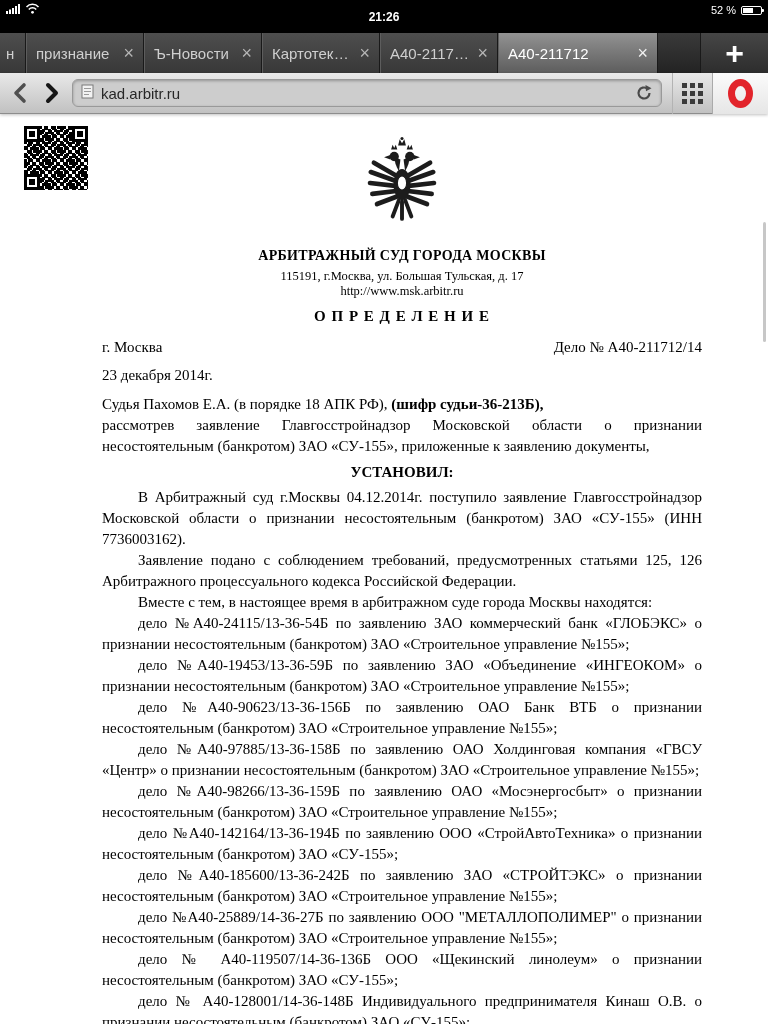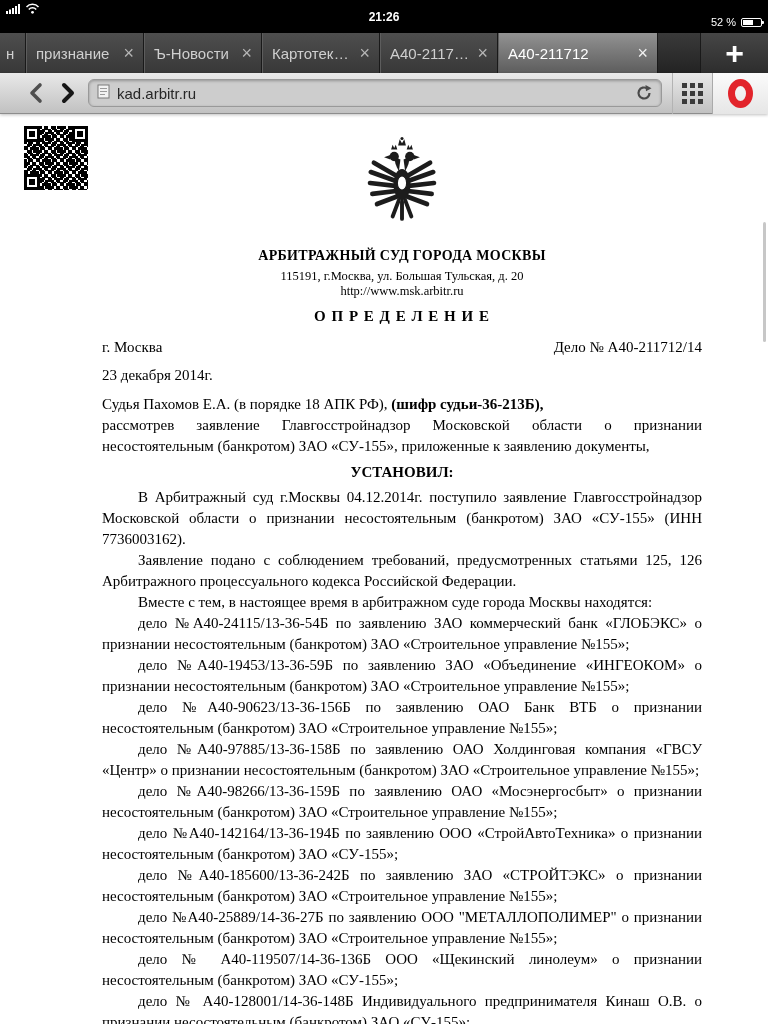--- a/index.html
+++ b/index.html
@@ -4,41 +4,41 @@
 <style>
   * { margin:0; padding:0; box-sizing:border-box; }
   html,body { background:#000; }
   .screen { position:relative; width:768px; height:1024px; background:#fff; overflow:hidden;
             font-family:"Liberation Sans", sans-serif; }
 
   
   .status-bar { height:33px; background:#000; color:#fff; position:relative;
                 display:flex; align-items:center; justify-content:center; font-size:12px; font-weight:bold; }
   .sb-left { position:absolute; left:6px; top:0; height:20px; display:flex; gap:5px; align-items:center; }
-  .sb-right { position:absolute; right:6px; top:12px; height:20px; display:flex; gap:5px; align-items:center; font-weight:normal; font-size:11px; }
+  .sb-right { position:absolute; right:6px; top:0; height:20px; display:flex; gap:5px; align-items:center; font-weight:normal; font-size:11px; }
   .battery { width:21px; height:9px; border:1px solid #fff; border-radius:2px; position:relative; }
   .battery::after { content:""; position:absolute; right:-3px; top:2px; width:2px; height:3px; background:#fff; border-radius:0 1px 1px 0; }
   .battery-fill { position:absolute; left:1px; top:1px; bottom:1px; width:52%; background:#fff; }
 
   
   .tab-bar { height:40px; background:linear-gradient(#3a3a3a,#232323); display:flex; align-items:stretch; overflow:hidden; }
   .tab { display:flex; align-items:center; width:118px; flex:none; padding:12px 9px;
          background:linear-gradient(#4e4e4e,#383838); border-right:1px solid #191919; border-left:1px solid #5d5d5d;
          color:#cfcfcf; font-size:15px; cursor:default; }
   .tab.partial { width:26px; border-left:none; padding:0 6px; }
   .tab.active { width:160px; background:linear-gradient(#929292,#5d5d5d); color:#fff; }
   .tab-label { flex:1; overflow:hidden; white-space:nowrap; text-overflow:ellipsis; }
   .tab-close { margin-left:7px; font-size:18px; line-height:1; color:#b5b5b5; }
   .tab.active .tab-close { color:#f0f0f0; }
   .new-tab { margin-left:auto; width:68px; flex:none; display:flex; align-items:center; justify-content:center;
              color:#fff; font-size:32px; font-weight:bold; background:linear-gradient(#464646,#2d2d2d); border-left:1px solid #191919; }
 
   
   .toolbar { height:41px; background:linear-gradient(#e9e9e9,#c1c1c1); border-bottom:1px solid #8d8d8d;
-             display:flex; align-items:center; padding-left:22px; position:relative; z-index:2;
+             display:flex; align-items:center; padding-left:6px; position:relative; z-index:2;
              box-shadow:0 1px 3px rgba(0,0,0,.25); }
   .nav-btn { width:30px; height:30px; display:flex; align-items:center; justify-content:center; }
   .url-field { flex:1; height:28px; margin:0 10px 0 6px; background:#cdcdcd; border:1px solid #999;
                border-radius:6px; box-shadow:inset 0 1px 3px rgba(0,0,0,.28);
                display:flex; align-items:center; padding:0 8px; gap:7px; }
   .url-text { color:#272727; font-size:15px; }
   .reload-btn { margin-left:auto; display:flex; align-items:center; }
   .grid-btn { width:40px; height:41px; display:flex; align-items:center; justify-content:center; border-left:1px solid #b3b3b3; }
   .opera-btn { width:56px; height:41px; background:linear-gradient(#fbfbfb,#e6e6e6); border-left:1px solid #aaa;
                display:flex; align-items:center; justify-content:center; }
@@ -214,21 +214,21 @@
             <path d="M65 24 L73 27 L65 30 Z"></path>
           <path d="M36 17 L38 11 L40 15 L42 11 L44 17 Z"></path>
             <path d="M56 17 L58 11 L60 15 L62 11 L64 17 Z"></path>
           <path d="M45 12 L47 4 L50 9 L53 4 L55 12 Z"></path>
             <circle cx="50" cy="3" r="2"></circle>
         </g>
         <ellipse cx="50" cy="60" rx="6" ry="9" fill="#fff" stroke="#1c1c1c" stroke-width="1.5"></ellipse>
       </svg>
 
       <div class="court-name">АРБИТРАЖНЫЙ СУД ГОРОДА МОСКВЫ</div>
-      <div class="addr">115191, г.Москва, ул. Большая Тульская, д. 20</div>
+      <div class="addr">115191, г.Москва, ул. Большая Тульская, д. 17</div>
       <div class="site">http://www.msk.arbitr.ru</div>
       <div class="doctype">О П Р Е Д Е Л Е Н И Е</div>
 
       <div class="meta-row">
         <span>г. Москва</span>
         <span>Дело № А40-211712/14</span>
       </div>
       <div class="date">23 декабря 2014г.</div>
 
       <div class="docbody">

